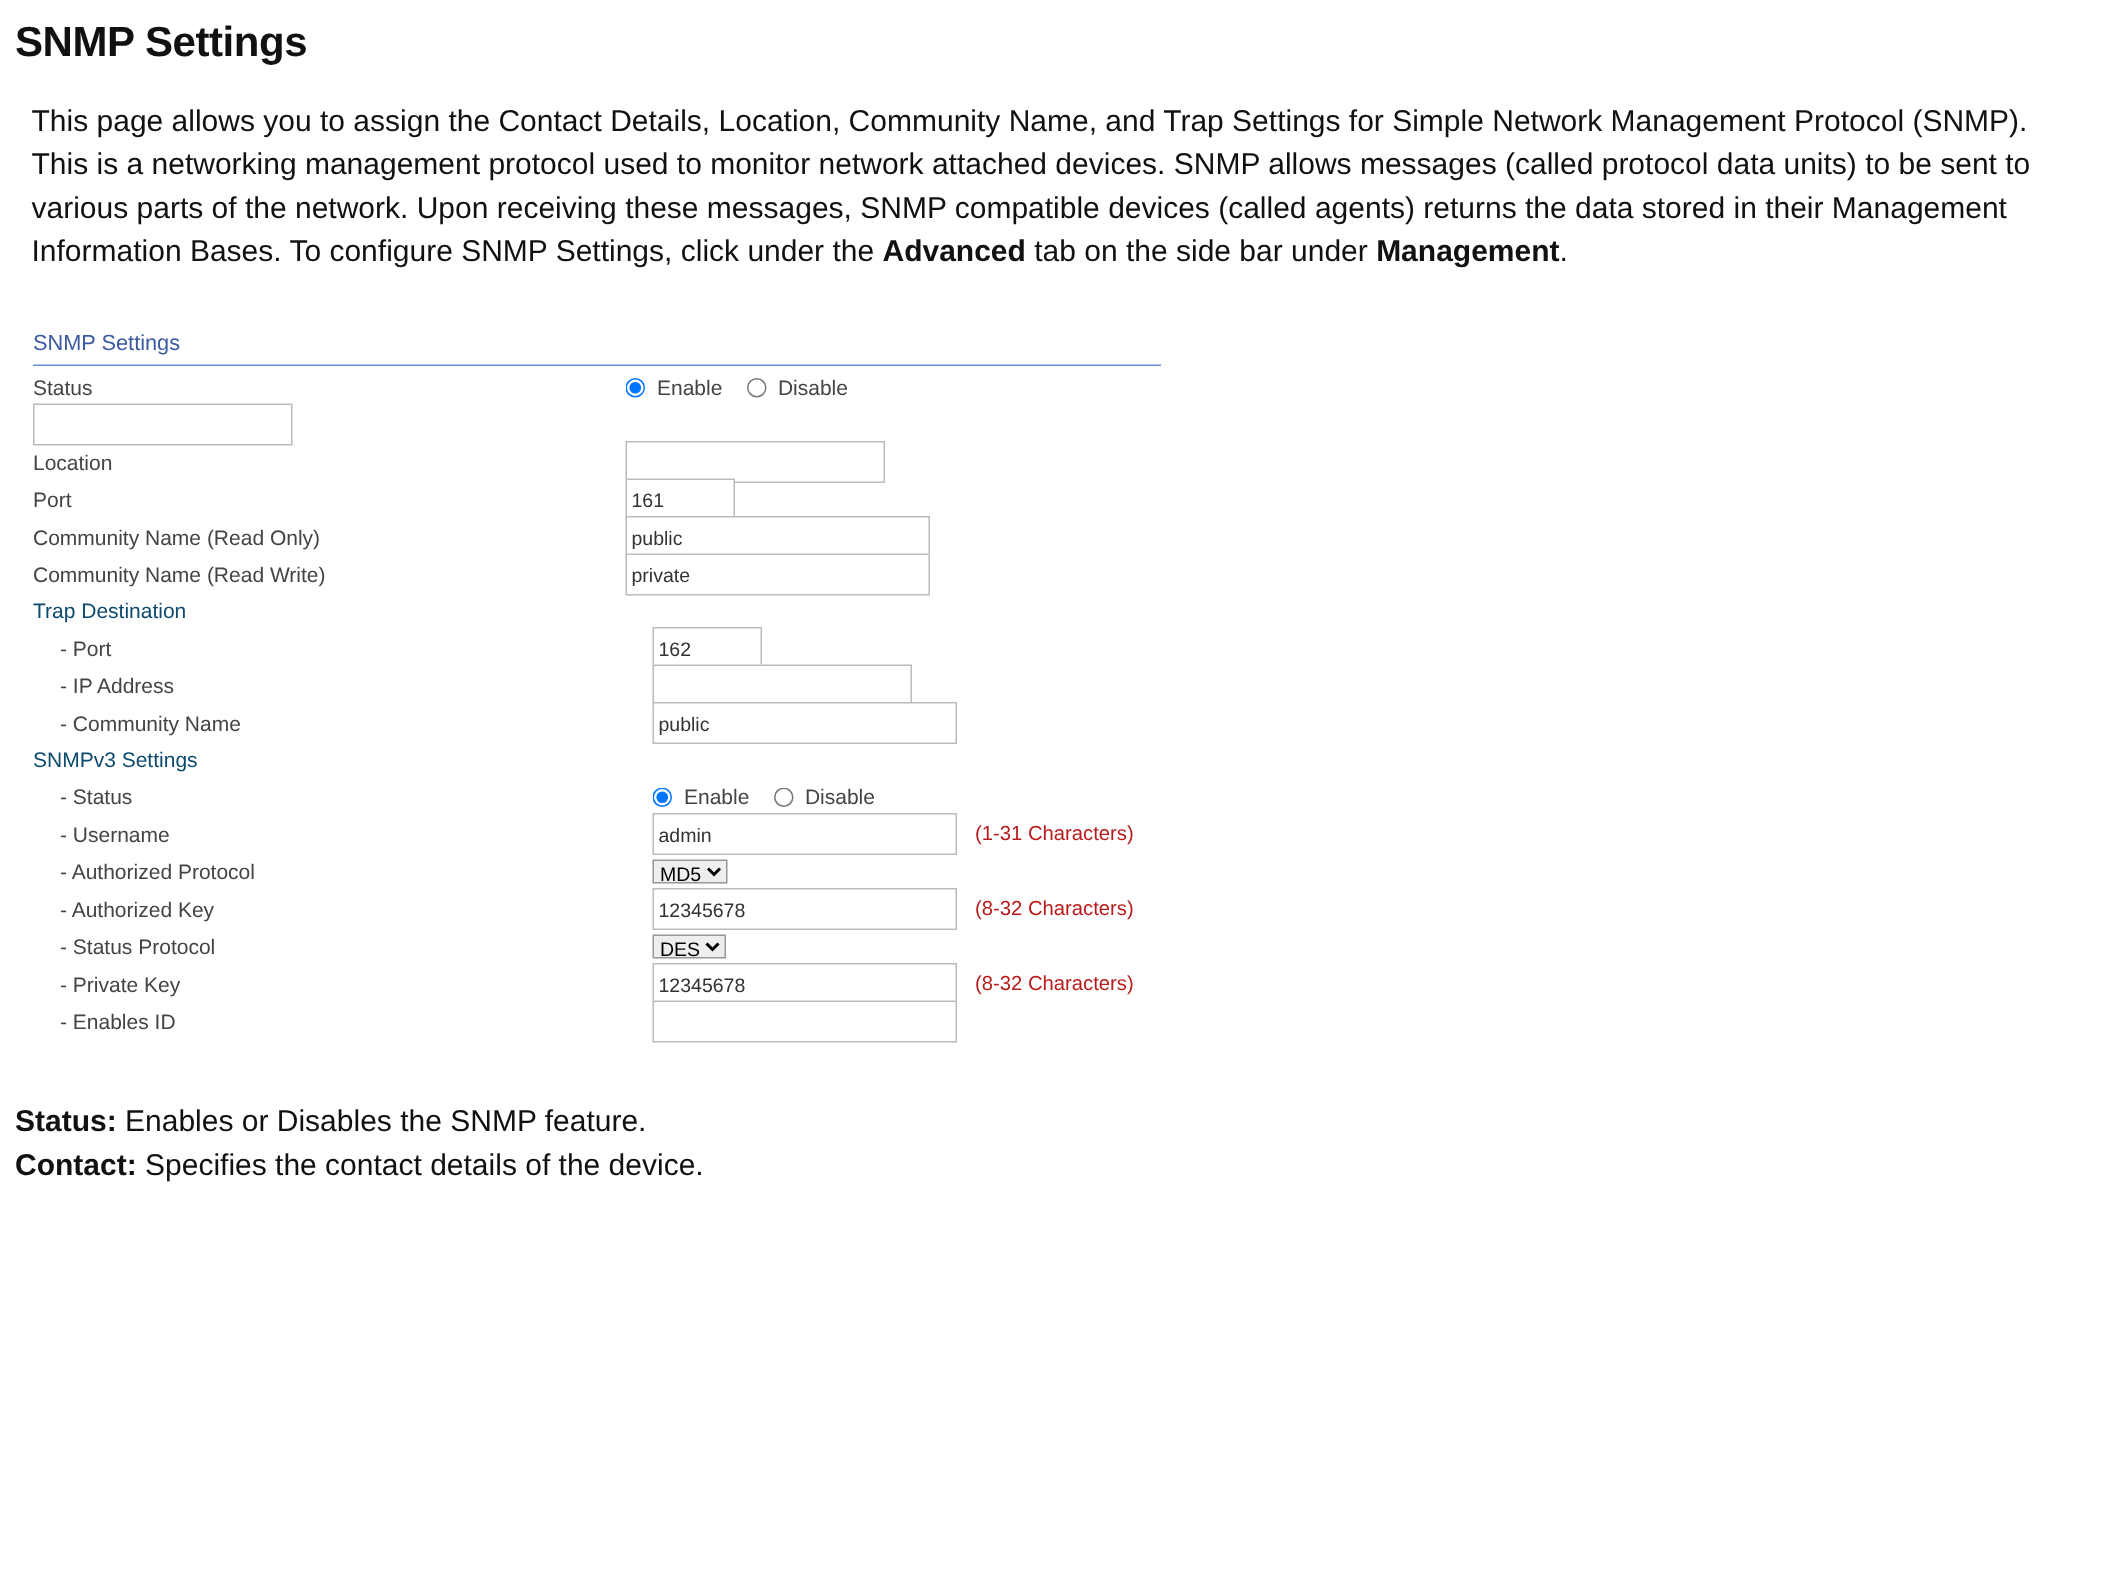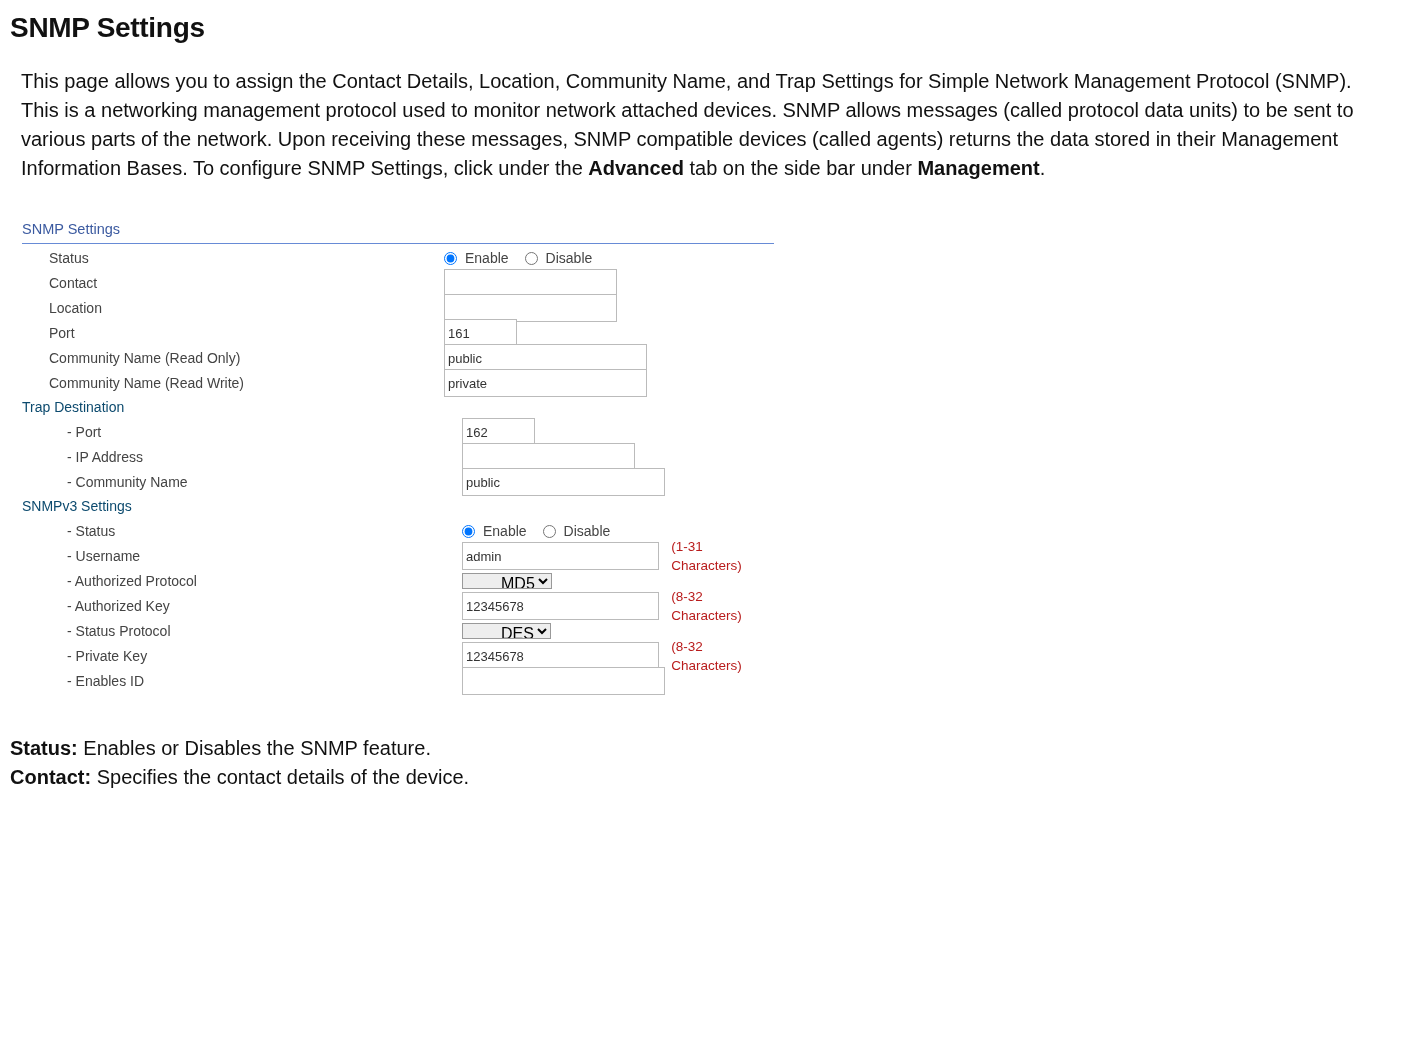--- a/index.html
+++ b/index.html
@@ -35,21 +35,20 @@
   .top-line {
     border-bottom: 1px solid #678bd6;
     margin-bottom: 2px;
   }
   .row {
     display: flex;
     align-items: center;
     font-size: 14px;
     color: #444;
     height: 25px;
-    margin-left: 27px;
   }
   .row .label {
     width: 395px;
     flex: 0 0 395px;
     padding-left: 0;
   }
   .row .label.indent { padding-left: 18px; }
   .row .field {
     display: flex;
     align-items: center;
@@ -66,25 +65,24 @@
   .row input[type="text"].w-med   { width: 165px; }
   .row input[type="text"].w-long  { width: 195px; }
   .row input[type="radio"] {
     margin: 0 2px 0 0;
     vertical-align: middle;
   }
   .row .rlabel {
     margin-right: 10px;
   }
   .row select {
-    font-size: 16px;
+    font-size: 13px;
     border: 1px solid #999;
     background: #eee;
     height: 16px;
-    padding-left: 34px;
   }
   .hint {
     color: #b91c1c;
     font-size: 13.5px;
     margin-left: 6px;
   }
   .section-row {
     font-size: 14px;
     color: #0c4a6e;
     height: 24px;
@@ -116,21 +114,20 @@
     <div class="label">Status</div>
     <div class="field">
       <input type="radio" checked="" style="">
       <span class="rlabel">Enable</span>
       <input type="radio" style="">
       <span class="rlabel">Disable</span>
     </div>
   </div>
 
   <div class="row">
-    <div class="label">Contact</div>
     <div class="field">
         <input type="text" class="w-med" value="" style="">
       </div>
   </div>
 
   <div class="row">
     <div class="label">Location</div>
     <div class="field">
         <input type="text" class="w-med" value="" style="">
       </div>

